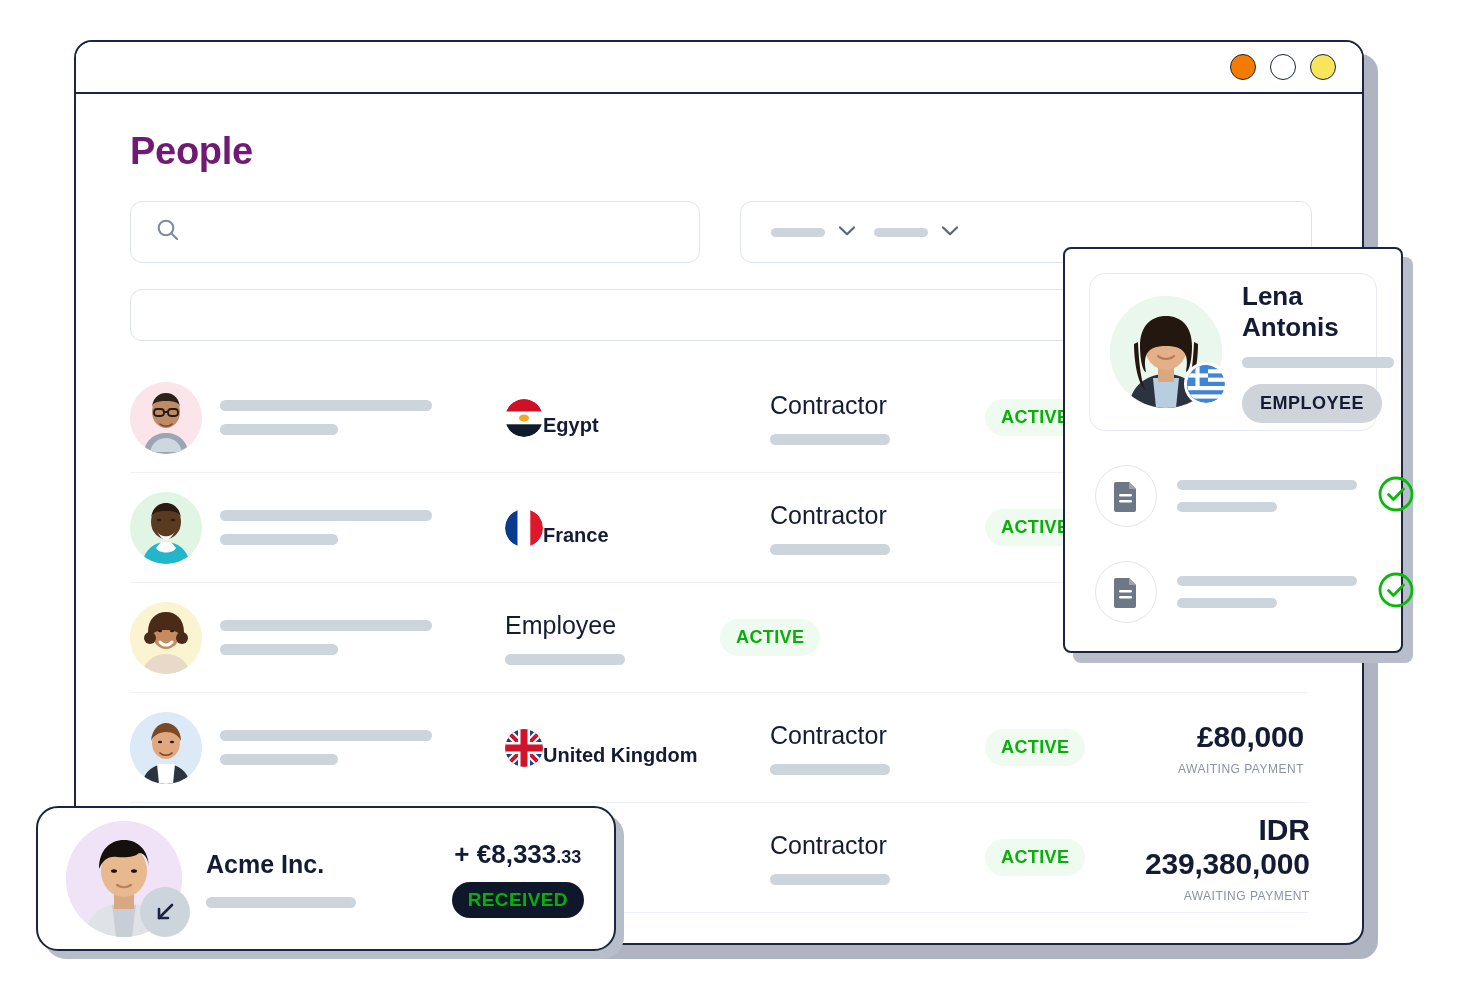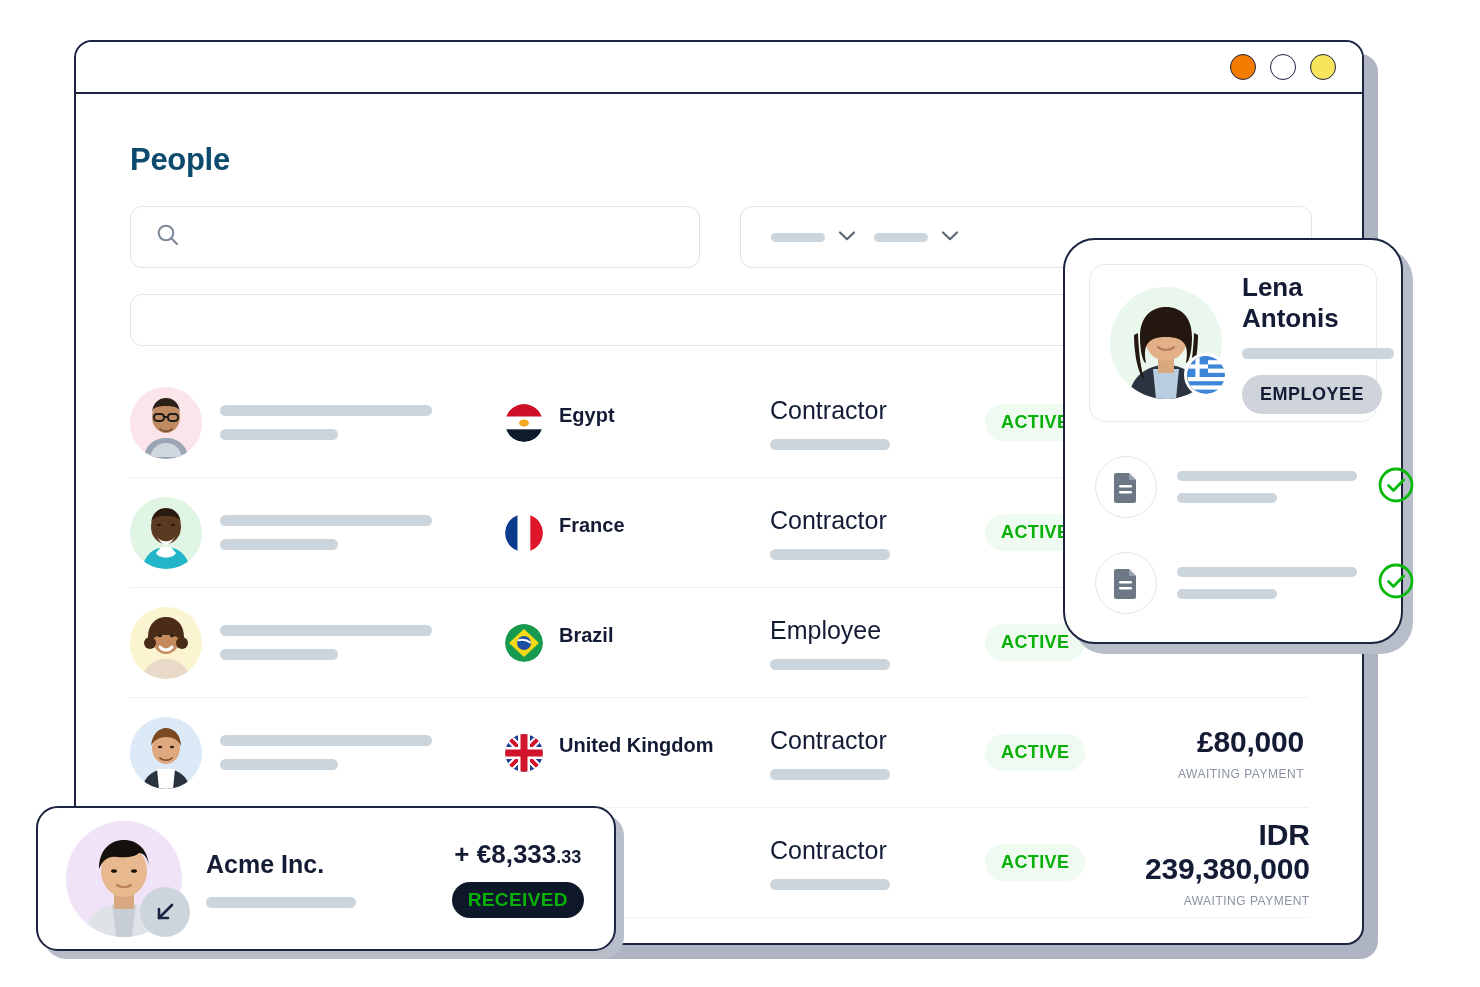--- a/index.html
+++ b/index.html
@@ -34,24 +34,24 @@
     display: flex; gap: 14px; align-items: center;
   }
   .dot { width: 26px; height: 26px; border-radius: 50%; border: 1.6px solid #1b2440; }
   .dot.orange { background: #f47b00; }
   .dot.white  { background: #ffffff; }
   .dot.yellow { background: #f8e55c; }
 
   .browser-body { position: relative; padding: 32px 0 0 0; height: calc(100% - 52px); overflow: hidden; }
 
   .page-title {
-    margin: 16px 0 0 54px;
-    font-size: 31px;
+    margin: 4px 0 0 54px;
+    font-size: 38px;
     font-weight: 700;
-    color: #0c4a6e;
+    color: #701a75;
     letter-spacing: -0.3px;
   }
 
   
   .controls-row {
     display: flex;
     gap: 40px;
     margin: 28px 0 0 54px;
   }
   .search-field {
@@ -103,21 +103,21 @@
   .cell-avatar { width: 90px; flex: none; }
   .avatar {
     width: 72px; height: 72px; border-radius: 50%;
     overflow: hidden; position: relative;
     display: flex; align-items: flex-end; justify-content: center;
   }
   .avatar svg { display: block; }
   .cell-name { width: 285px; flex: none; }
   .name-skel-1 { width: 212px; height: 11px; margin-bottom: 13px; }
   .name-skel-2 { width: 118px; height: 11px; }
-  .cell-country { width: 265px; flex: none; display: flex; align-items: flex-start; gap: 16px; }
+  .cell-country { width: 265px; flex: none; display: flex; align-items: flex-end; gap: 0; }
   .flag { width: 38px; height: 38px; border-radius: 50%; overflow: hidden; flex: none; display:block; }
   .country-name { font-size: 20px; font-weight: 600; color: #141c35; }
   .cell-type { width: 215px; flex: none; }
   .type-label { font-size: 25px; color: #141c35; font-weight: 500; margin-bottom: 14px; }
   .type-skel { width: 120px; height: 11px; }
   .cell-status { width: 160px; flex: none; }
   .badge-active {
     display: inline-block;
     background: #effaf0;
     color: #07b007;
@@ -126,25 +126,25 @@
     padding: 8px 16px;
     border-radius: 20px;
   }
   .cell-amount { flex: 1; text-align: right; padding-right: 4px; }
   .amount { font-size: 30px; font-weight: 700; color: #141c35; letter-spacing: -0.2px; }
   .amount-sub { font-size: 12px; color: #8b93a3; letter-spacing: 0.5px; margin-top: 8px; }
 
   
   .lena-card {
     position: absolute;
-    left: 1063px; top: 238px;
+    left: 1063px; top: 247px;
     width: 340px; height: 406px;
     background: #ffffff;
     border: 2px solid #1b2440;
-    border-radius: 32px;
+    border-radius: 8px;
     box-shadow: 10px 10px 0 0 #b7bdc9;
     padding: 24px;
   }
   .lena-inner {
     border: 1.5px solid #e7eaef;
     border-radius: 16px;
     height: 158px;
     display: flex; align-items: center;
     padding: 0 20px;
     gap: 20px;
@@ -387,38 +387,20 @@
                 <circle cx="52" cy="36" r="6" fill="#4a2b17"></circle>
                 <path d="M30 40c3 4 9 4 12 0" stroke="#ffffff" stroke-width="3" fill="none" stroke-linecap="round"></path>
                 <ellipse cx="30" cy="29" rx="2" ry="1.2" fill="#2b1a10"></ellipse>
                 <ellipse cx="42" cy="29" rx="2" ry="1.2" fill="#2b1a10"></ellipse>
               </svg>
             </div>
           </div>
           <div class="cell-name">
             <span class="skel name-skel-1"></span>
             <span class="skel name-skel-2"></span>
-          </div>
-          <div class="cell-country">
-            <span class="flag">
-              <svg width="38" height="38" viewBox="0 0 38 38">
-                <defs>
-                    <clipPath id="cBR">
-                      <circle cx="19" cy="19" r="19"></circle>
-                    </clipPath>
-                  </defs>
-                <g clip-path="url(#cBR)">
-                  <rect width="38" height="38" fill="#169b4e"></rect>
-                  <path d="M19 5L34 19 19 33 4 19z" fill="#f6d915"></path>
-                  <circle cx="19" cy="19" r="7" fill="#1e50a2"></circle>
-                  <path d="M12.6 16.5c4.5-1.4 9.5-.6 13 2.3" stroke="#ffffff" stroke-width="1.8" fill="none"></path>
-                </g>
-              </svg>
-            </span>
-            <span class="country-name">Brazil</span>
           </div>
           <div class="cell-type">
             <div class="type-label">Employee</div>
             <span class="skel type-skel"></span>
           </div>
           <div class="cell-status">
             <span class="badge-active">ACTIVE</span>
           </div>
           <div class="cell-amount">
             <div class="amount"></div>

